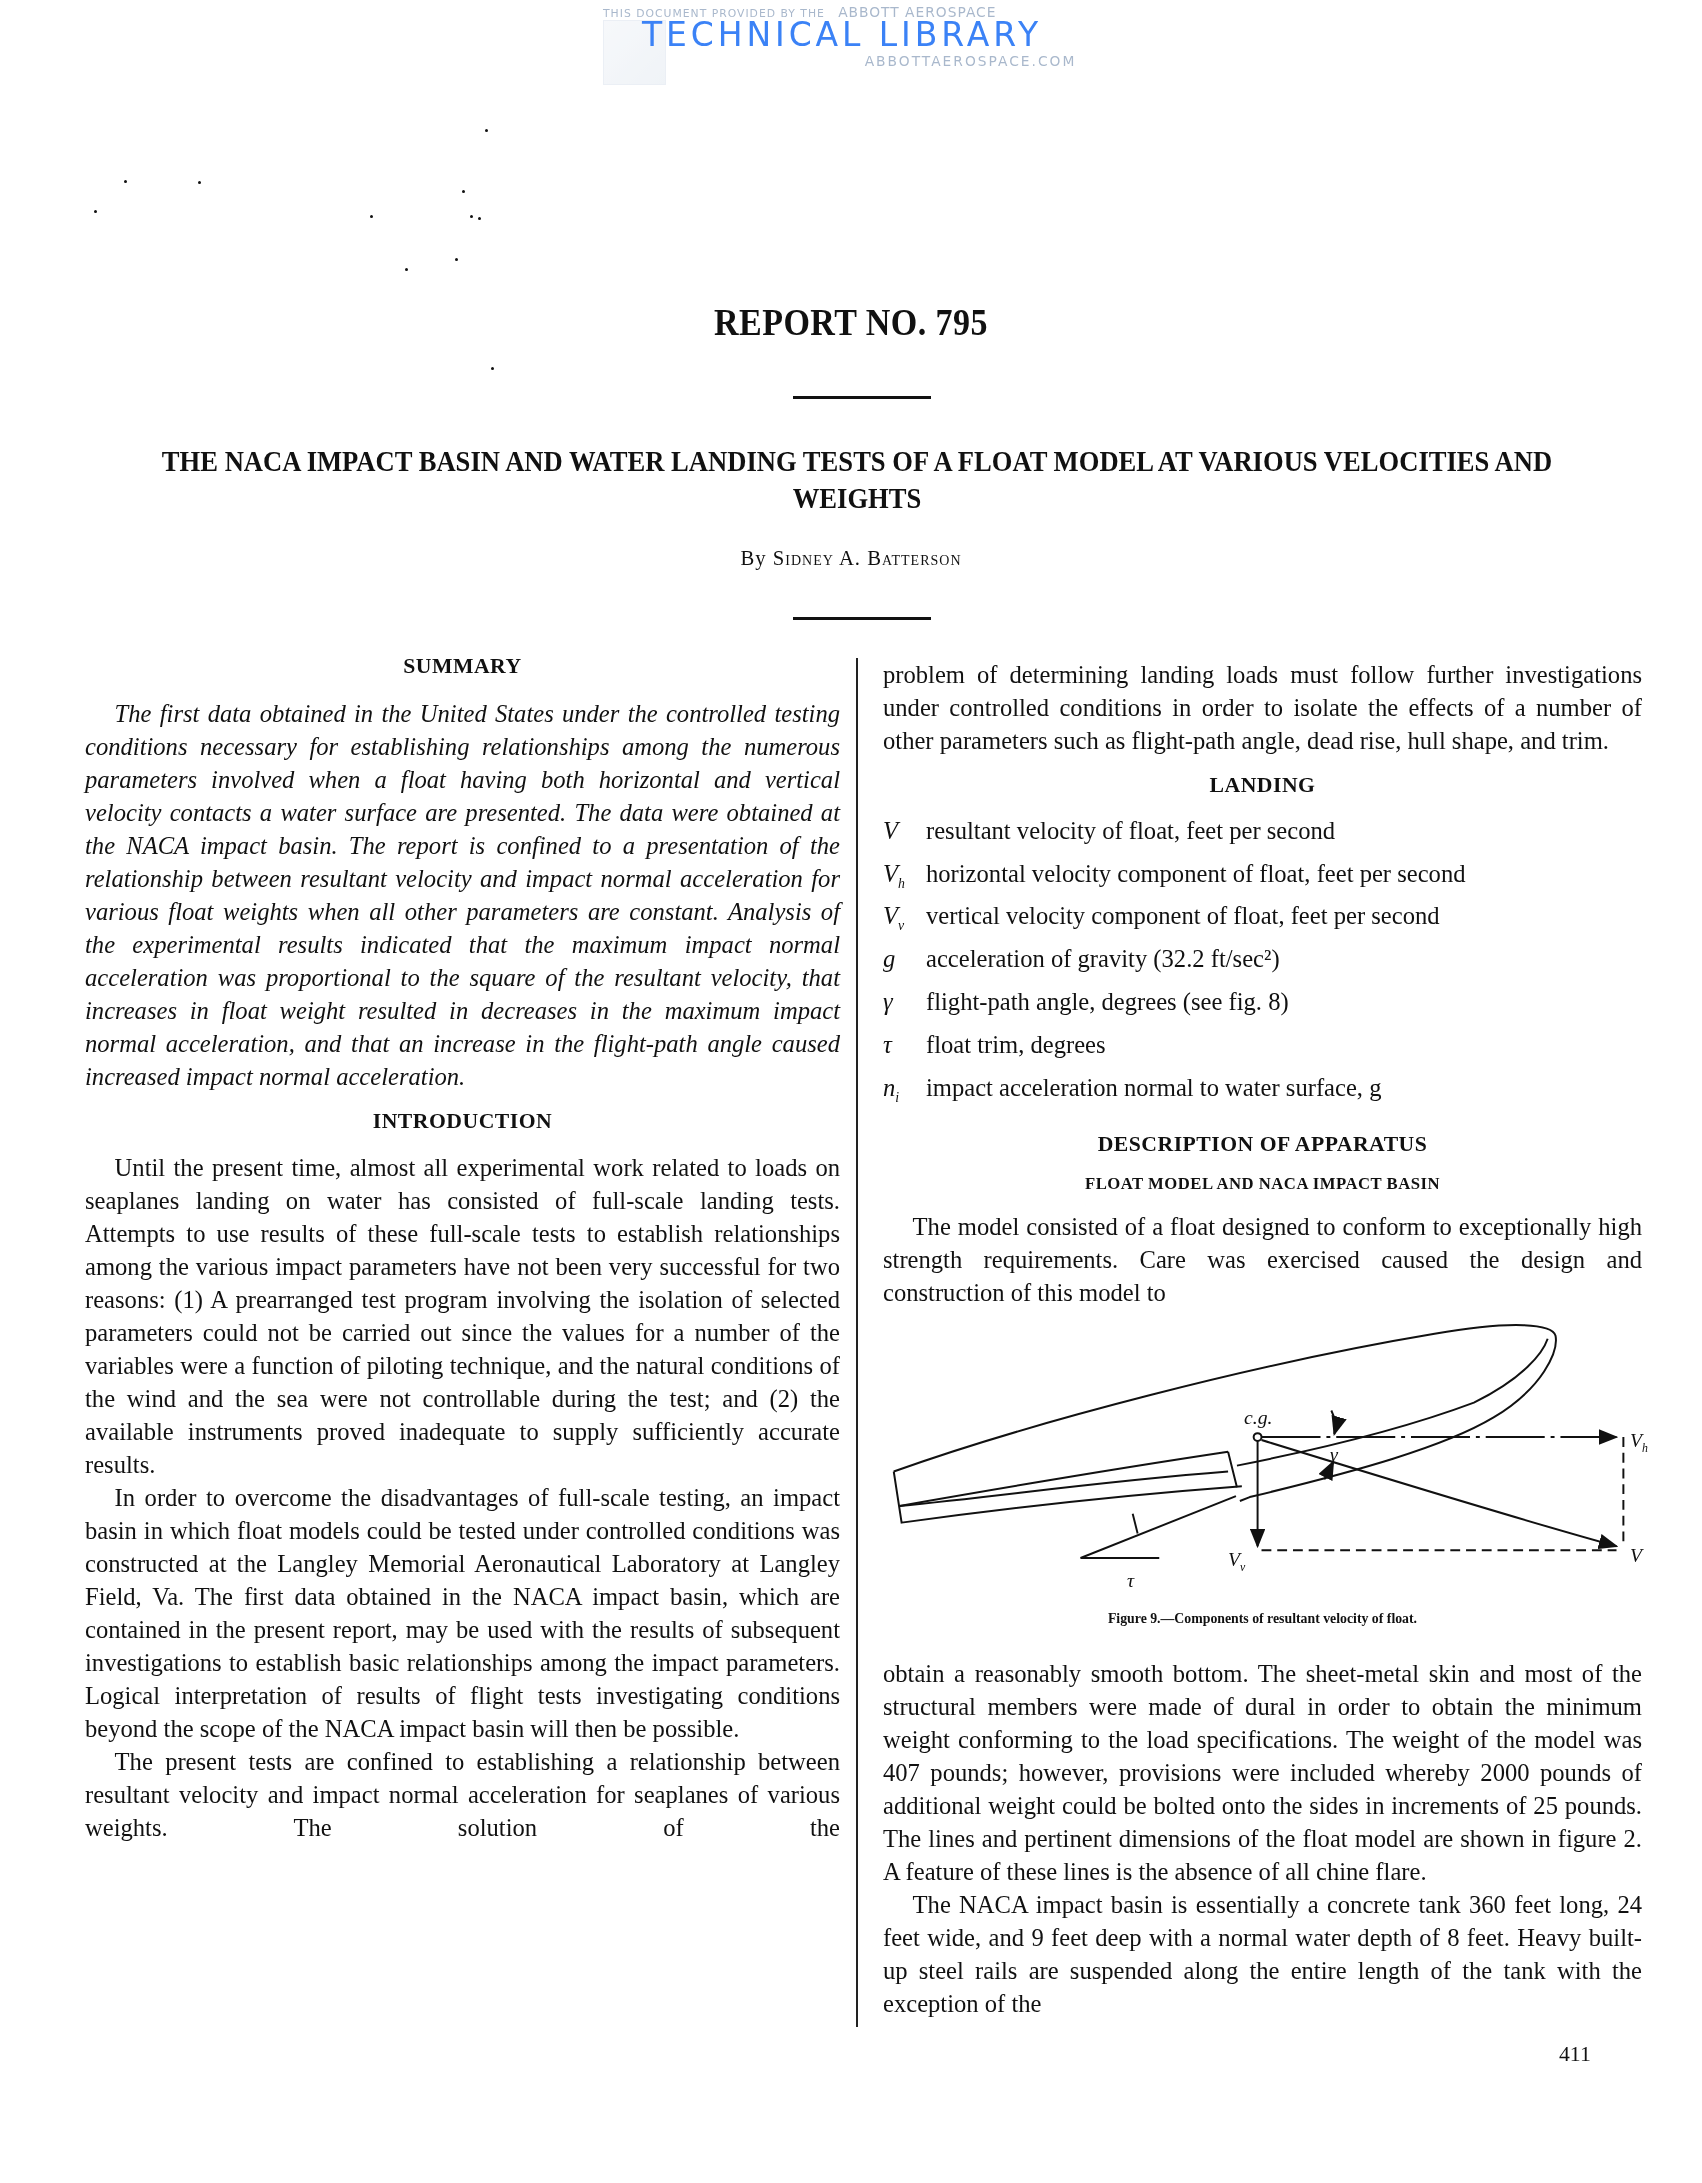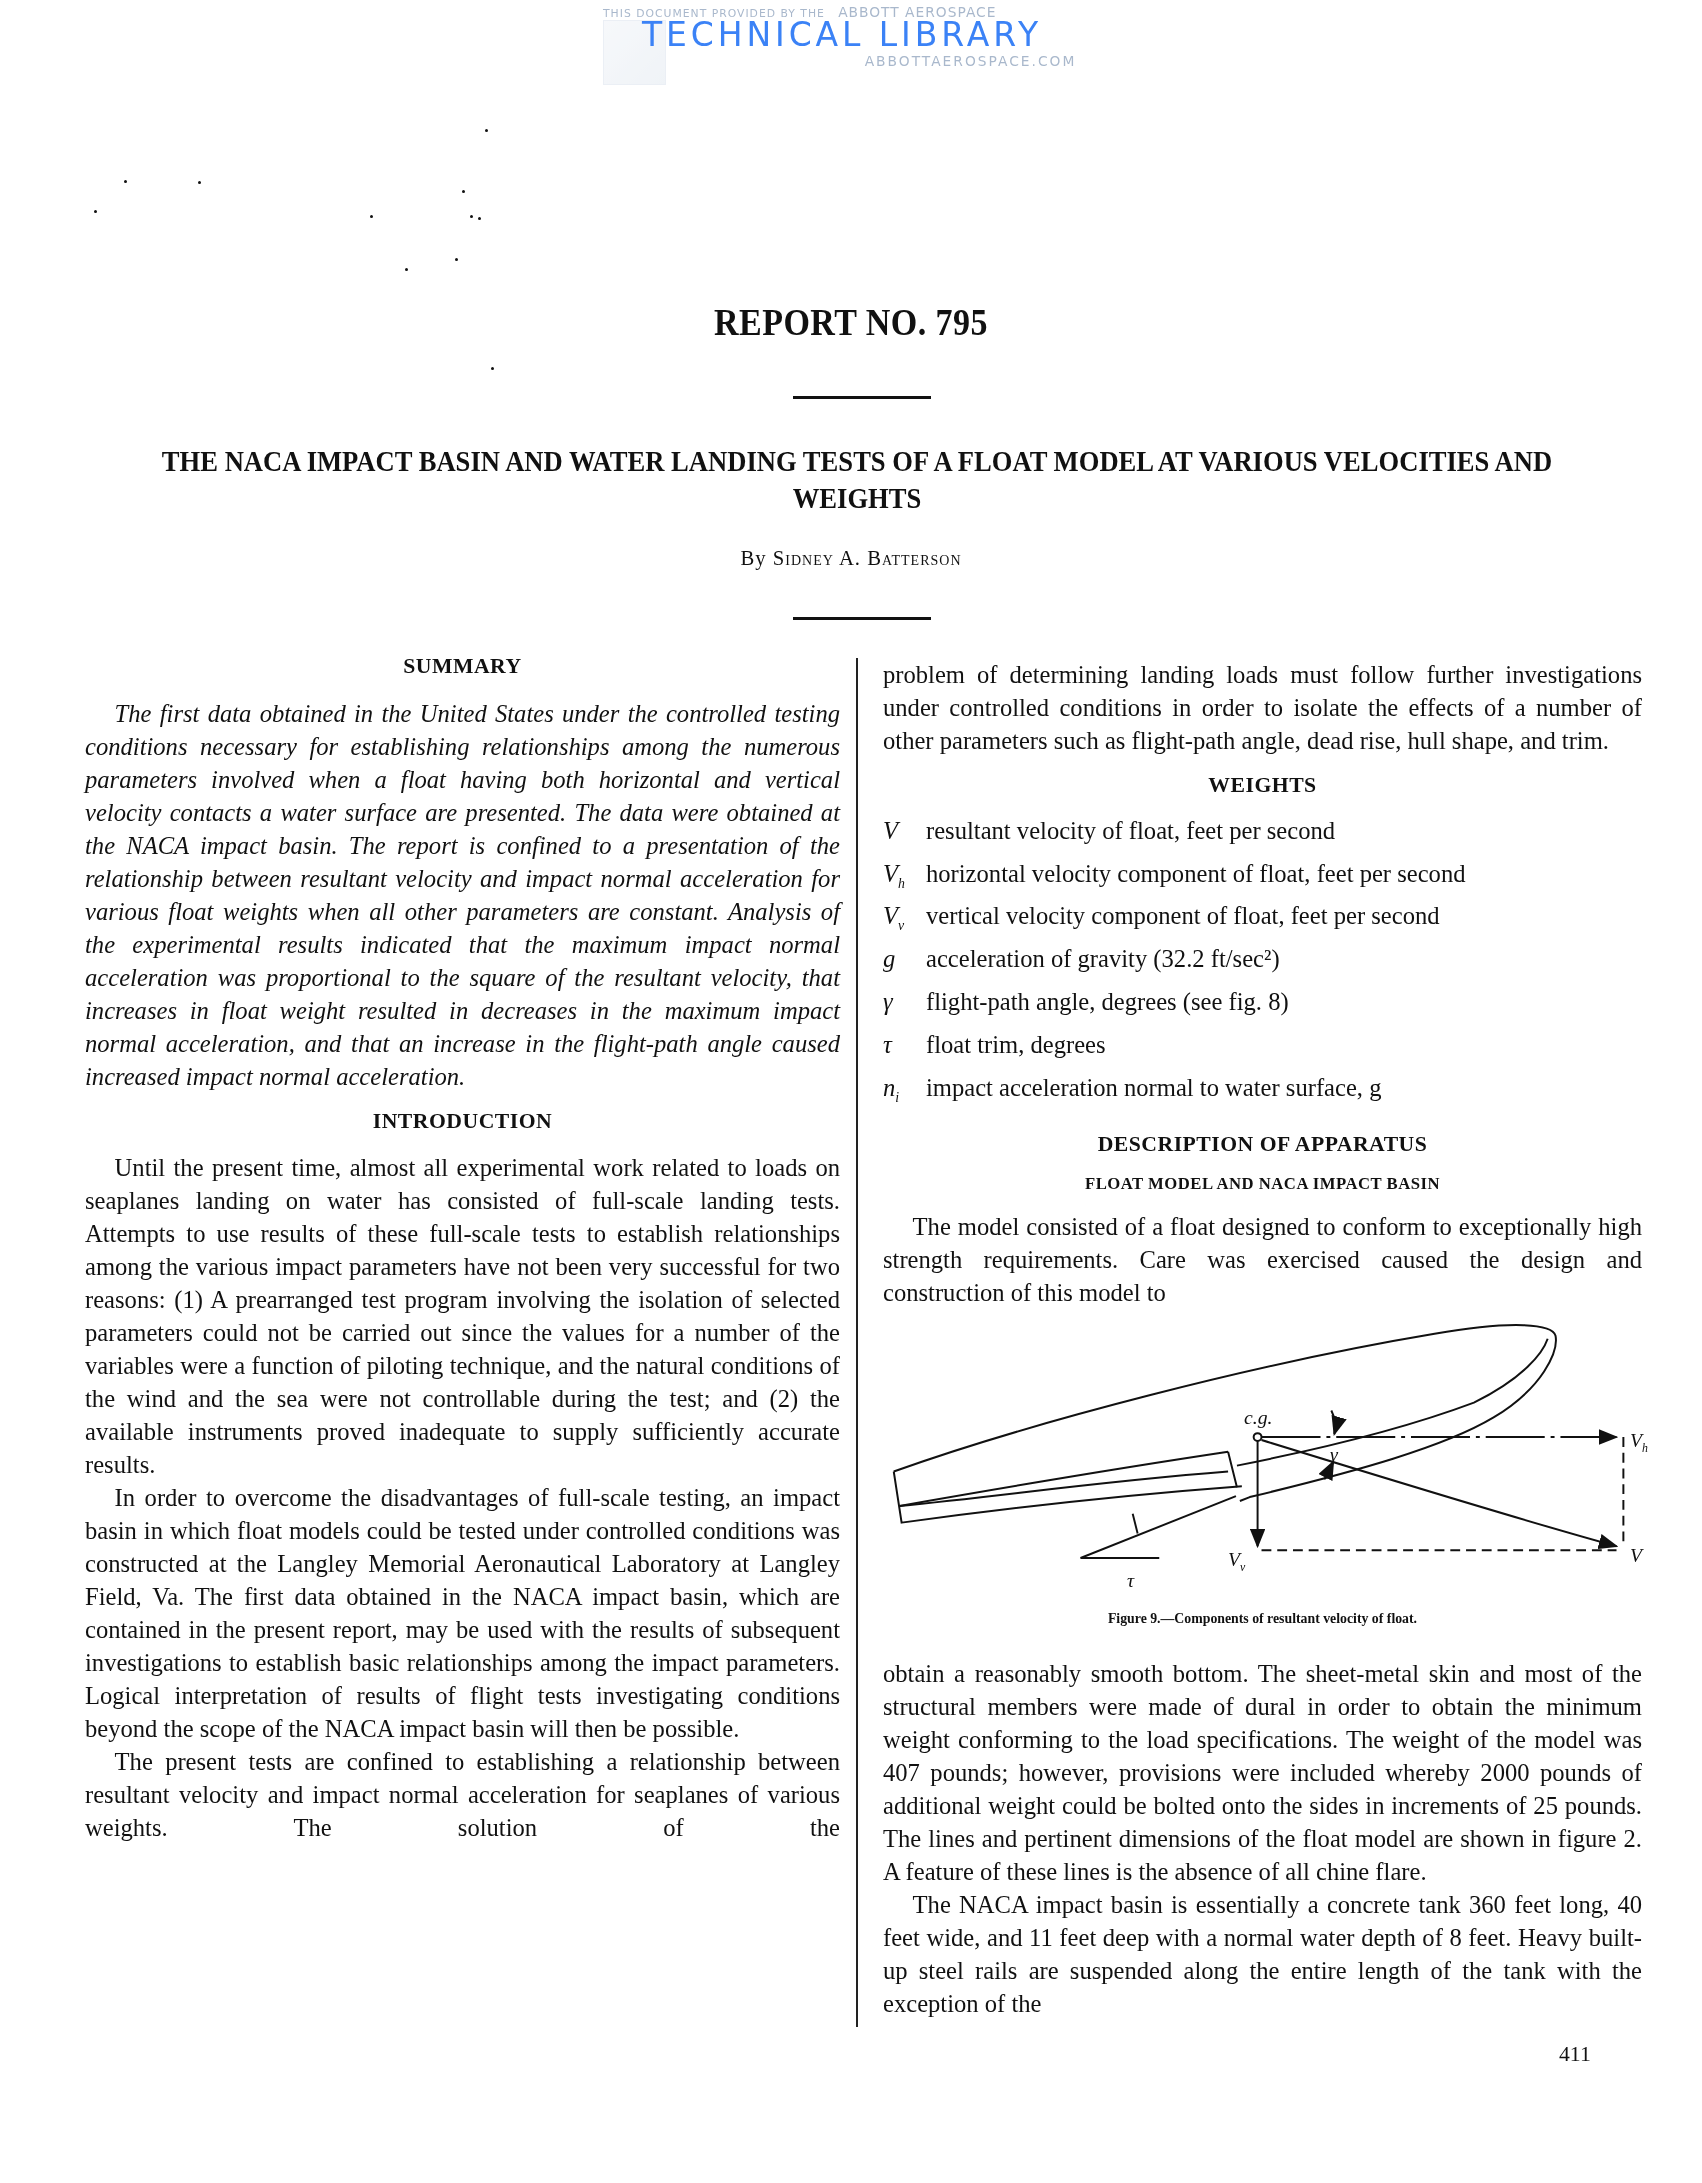--- a/index.html
+++ b/index.html
@@ -86,21 +86,21 @@
   <h2 class="sec-head" style="margin:11.8px 0 13.8px;">INTRODUCTION</h2>
   <p class="indent">Until the present time, almost all experimental work related to loads on seaplanes landing on water has consisted of full-scale landing tests.  Attempts to use results of these full-scale tests to establish relationships among the various impact parameters have not been very successful for two reasons: (1) A prearranged test program involving the isolation of selected parameters could not be carried out since the values for a number of the variables were a function of piloting technique, and the natural conditions of the wind and the sea were not controllable during the test; and (2) the available instruments proved inadequate to supply sufficiently accurate results.</p>
   <p class="indent">In order to overcome the disadvantages of full-scale testing, an impact basin in which float models could be tested under controlled conditions was constructed at the Langley Memorial Aeronautical Laboratory at Langley Field, Va. The first data obtained in the NACA impact basin, which are contained in the present report, may be used with the results of subsequent investigations to establish basic relationships among the impact parameters.  Logical interpretation of results of flight tests investigating conditions beyond the scope of the NACA impact basin will then be possible.</p>
   <p class="indent" style="text-align-last: justify;">The present tests are confined to establishing a relationship between resultant velocity and impact normal acceleration for seaplanes of various weights.  The solution of the</p>
 </div>
 
 <div class="divider"></div>
 
 <div class="col col-right">
   <p>problem of determining landing loads must follow further investigations under controlled conditions in order to isolate the effects of a number of other parameters such as flight-path angle, dead rise, hull shape, and trim.</p>
-  <h2 class="sec-head" style="margin:11.8px 0 11.8px;">WEIGHTS</h2>
+  <h2 class="sec-head" style="margin:11.8px 0 11.8px;">LANDING</h2>
   <div>
     <div class="sym-row">
       <span class="sym"><span>V</span><sub></sub></span>
       <span>resultant velocity of float, feet per second</span>
     </div>
     <div class="sym-row">
       <span class="sym"><span>V</span><sub>h</sub></span>
       <span>horizontal velocity component of float, feet per second</span>
     </div>
     <div class="sym-row">
@@ -166,17 +166,17 @@
     <span class="fig-label" style="left:361px;top:77px;">c.g.</span>
     <span class="fig-label" style="left:447px;top:114px;">γ</span>
     <span class="fig-label" style="left:747px;top:100px;"><span>V</span><sub style="font-size:11.8px;">h</sub></span>
     <span class="fig-label" style="left:345px;top:219px;"><span>V</span><sub style="font-size:11.8px;">v</sub></span>
     <span class="fig-label" style="left:747px;top:215px;">V</span>
     <span class="fig-label" style="left:244px;top:240px;">τ</span>
   </div>
   <div class="fig-caption" style="margin-top:21.7px;">Figure 9.—Components of resultant velocity of float.</div>
 
   <p style="margin-top:21.7px;">obtain a reasonably smooth bottom.  The sheet-metal skin and most of the structural members were made of dural in order to obtain the minimum weight conforming to the load specifications.  The weight of the model was 407 pounds; however, provisions were included whereby 2000 pounds of additional weight could be bolted onto the sides in increments of 25 pounds.  The lines and pertinent dimensions of the float model are shown in figure 2.  A feature of these lines is the absence of all chine flare.</p>
-  <p class="indent">The NACA impact basin is essentially a concrete tank 360 feet long, 40 feet wide, and 11 feet deep with a normal water depth of 8 feet.  Heavy built-up steel rails are suspended along the entire length of the tank with the exception of the</p>
+  <p class="indent">The NACA impact basin is essentially a concrete tank 360 feet long, 24 feet wide, and 9 feet deep with a normal water depth of 8 feet.  Heavy built-up steel rails are suspended along the entire length of the tank with the exception of the</p>
 </div>
 
 <div class="page-number">411</div>
 
 
 </body></html>

